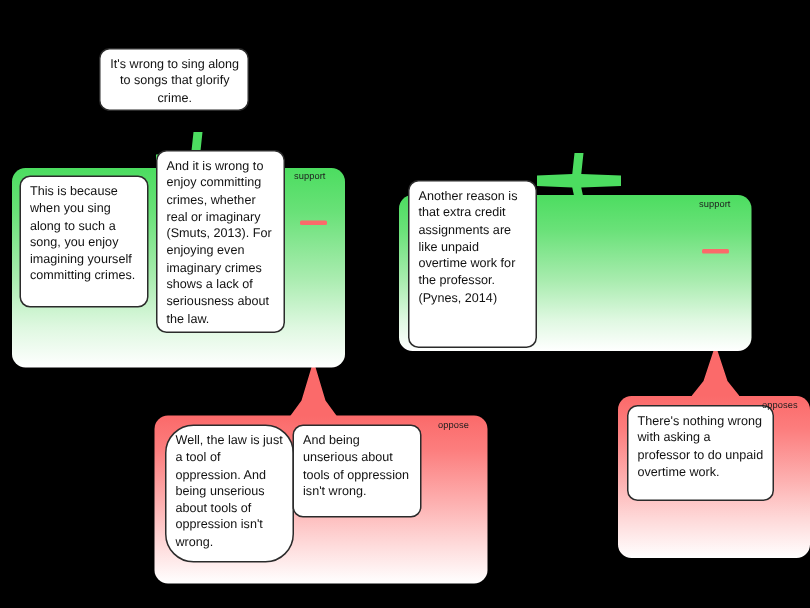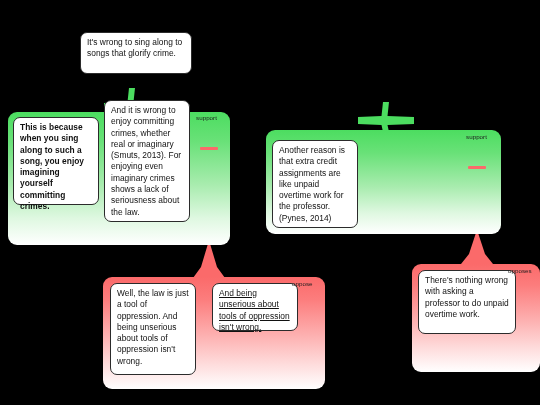--- a/index.html
+++ b/index.html
@@ -64,50 +64,50 @@
 
   <div class="conn" style="left:104px;top:88px;width:56px;height:30px;">
     <svg width="56" height="30" viewBox="0 0 56 30">
       <polygon points="25,0 31,0 29.5,14 56,15 56,22 29.5,23 31,30 25,30 23.5,23 0,22 0,15 23.5,14" fill="#4cdd60"></polygon>
     </svg>
   </div>
 
   <div class="group support" style="left:8px;top:112px;width:222px;height:133px;"></div>
   <div class="group-label" style="left:196px;top:114px;right:auto;">support</div>
 
-  <div class="card" style="left:13px;top:117px;width:86px;height:88px;font-weight:bold;">This is because when you sing along to such a song, you enjoy imagining yourself committing crimes.</div>
+  <div class="card" style="left:13px;top:117px;width:86px;height:88px;">This is because when you sing along to such a song, you enjoy imagining yourself committing crimes.</div>
 
   <div class="card" style="left:104px;top:100px;width:86px;height:122px;">And it is wrong to enjoy committing crimes, whether real or imaginary (Smuts, 2013). For enjoying even imaginary crimes shows a lack of seriousness about the law.</div>
 
-  <div class="card" style="left:80px;top:32px;width:112px;height:42px;">It's wrong to sing along to songs that glorify crime.</div>
+  <div class="card" style="left:66px;top:32px;width:100px;height:42px;text-align:center;">It's wrong to sing along to songs that glorify crime.</div>
 
   <div class="cap" style="left:200px;top:147px;width:18px;height:3px;background:#fb6a6a;border-radius:1px;"></div>
   <div class="conn" style="left:193px;top:149px;width:32px;height:133px;">
     <svg width="32" height="133" viewBox="0 0 32 133">
       <polygon points="14.6,0 17.4,0 17.4,96 24,118 32,129 32,133 0,133 0,129 8,118 14.6,96" fill="#fb6a6a"></polygon>
     </svg>
   </div>
 
   <div class="group oppose" style="left:103px;top:277px;width:222px;height:112px;"></div>
   <div class="group-label" style="left:292px;top:280px;right:auto;">oppose</div>
 
-  <div class="card" style="left:110px;top:283px;width:86px;height:92px;">Well, the law is just a tool of oppression. And being unserious about tools of oppression isn't wrong.</div>
+  <div class="card" style="left:110px;top:283px;width:86px;height:92px;border-radius:19px;">Well, the law is just a tool of oppression. And being unserious about tools of oppression isn't wrong.</div>
 
-  <div class="card" style="left:212px;top:283px;width:86px;height:48px;text-decoration:underline;">And being unserious about tools of oppression isn't wrong.</div>
+  <div class="card" style="left:195px;top:283px;width:86px;height:62px;">And being unserious about tools of oppression isn't wrong.</div>
 
   <div class="conn" style="left:358px;top:102px;width:56px;height:30px;">
     <svg width="56" height="30" viewBox="0 0 56 30">
       <polygon points="25,0 31,0 29.5,14 56,15 56,22 29.5,23 31,30 25,30 23.5,23 0,22 0,15 23.5,14" fill="#4cdd60"></polygon>
     </svg>
   </div>
 
   <div class="group support" style="left:266px;top:130px;width:235px;height:104px;"></div>
   <div class="group-label" style="left:466px;top:133px;right:auto;">support</div>
 
-  <div class="card" style="left:272px;top:140px;width:86px;height:88px;">Another reason is that extra credit assignments are like unpaid overtime work for the professor. (Pynes, 2014)</div>
+  <div class="card" style="left:272px;top:120px;width:86px;height:112px;">Another reason is that extra credit assignments are like unpaid overtime work for the professor. (Pynes, 2014)</div>
 
 
 
   <div class="cap" style="left:468px;top:166px;width:18px;height:3px;background:#fb6a6a;border-radius:1px;"></div>
   <div class="conn" style="left:461px;top:168px;width:32px;height:100px;">
     <svg width="32" height="100" viewBox="0 0 32 100">
       <polygon points="14.6,0 17.4,0 17.4,66 24,86 32,96 32,100 0,100 0,96 8,86 14.6,66" fill="#fb6a6a"></polygon>
     </svg>
   </div>
 

